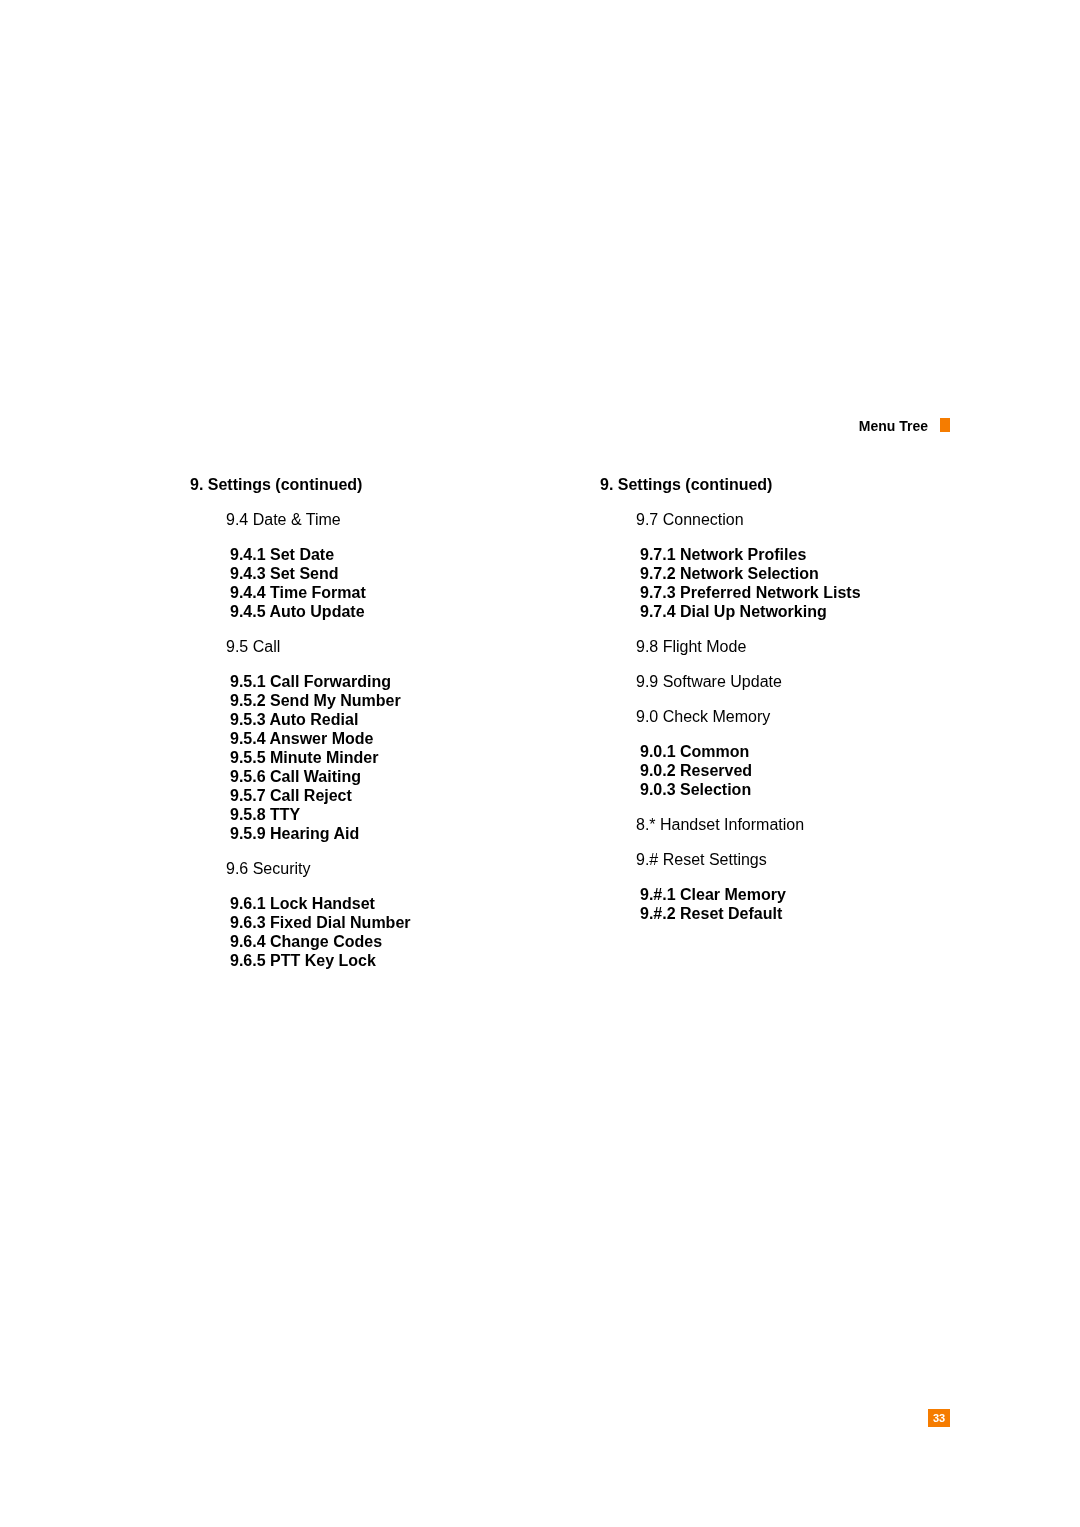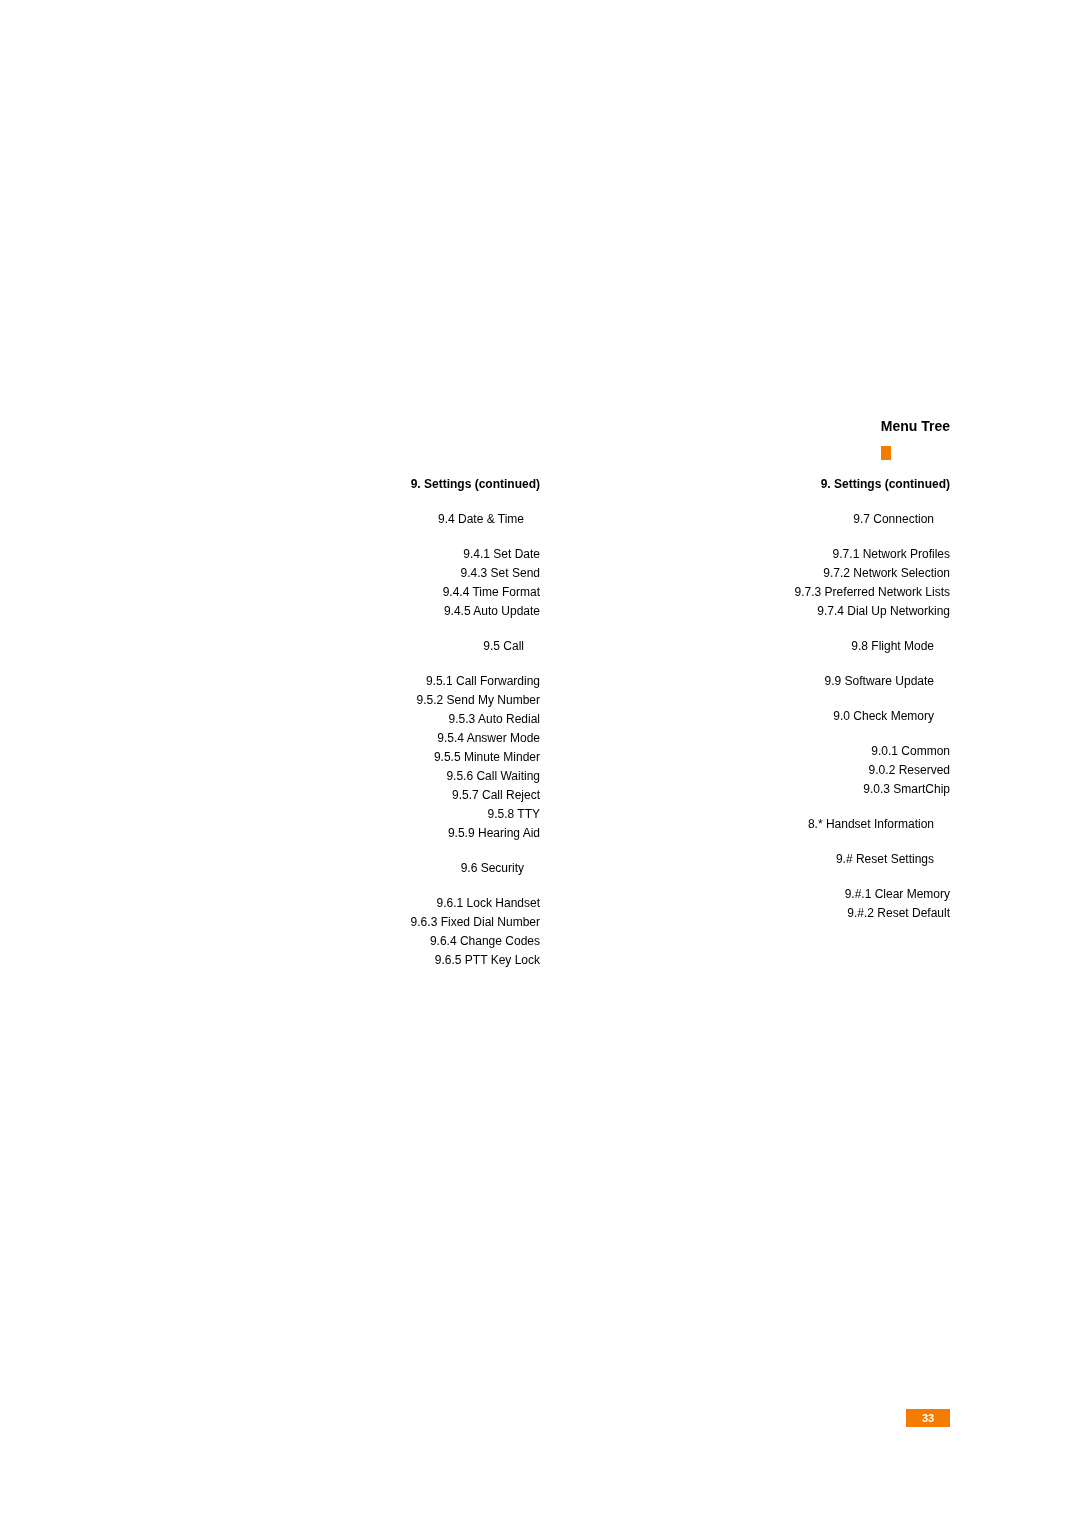--- a/index.html
+++ b/index.html
@@ -17,21 +17,20 @@
     width: 1080px;
     height: 1527px;
   }
   .header {
     position: absolute;
     top: 418px;
     right: 130px;
     display: flex;
     align-items: flex-start;
     gap: 12px;
-    flex-direction: column;
   }
   .header-title {
     font-size: 14px;
     font-weight: bold;
     color: #000;
   }
   .header-marker {
     width: 10px;
     height: 14px;
     background: #f57c00;
@@ -39,48 +38,47 @@
   .content {
     position: absolute;
     top: 475px;
     left: 190px;
     right: 130px;
     display: flex;
     gap: 60px;
   }
   .col {
     flex: 1;
-    font-size: 12px;
+    font-size: 16px;
     line-height: 19px;
-    text-align: right;
   }
   .num-heading {
     font-weight: bold;
     margin: 0 0 2px 0;
     padding-left: 0;
   }
   .sub-heading {
     font-weight: normal;
     padding-left: 20px;
     margin: 16px;
   }
   .item {
-    font-weight: normal;
+    font-weight: bold;
     padding-left: 40px;
     margin: 0;
   }
   .page-number-box {
     position: absolute;
     bottom: 100px;
     right: 130px;
     background: #f57c00;
     color: #fff;
     font-size: 11px;
     font-weight: bold;
-    width: 44px;
+    width: 22px;
     height: 18px;
     display: flex;
     align-items: center;
     justify-content: center;
   }
 </style>
 </head>
 <body>
 
 <div class="page">
@@ -127,21 +125,21 @@
       <p class="item">9.7.2 Network Selection</p>
       <p class="item">9.7.3 Preferred Network Lists</p>
       <p class="item">9.7.4 Dial Up Networking</p>
 
       <p class="sub-heading">9.8 Flight Mode</p>
       <p class="sub-heading">9.9 Software Update</p>
 
       <p class="sub-heading">9.0 Check Memory</p>
       <p class="item">9.0.1 Common</p>
       <p class="item">9.0.2 Reserved</p>
-      <p class="item">9.0.3 SmartChip</p>
+      <p class="item">9.0.3 Selection</p>
 
       <p class="sub-heading">8.* Handset Information</p>
 
       <p class="sub-heading">9.# Reset Settings</p>
       <p class="item">9.#.1 Clear Memory</p>
       <p class="item">9.#.2 Reset Default</p>
     </div>
 
   </div>
 

